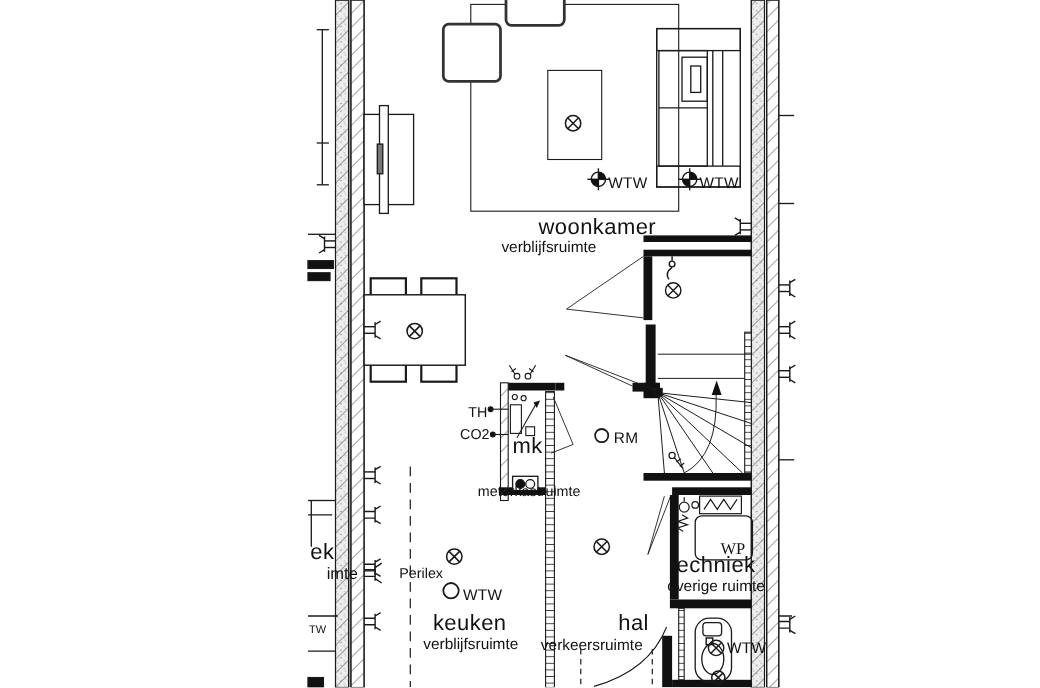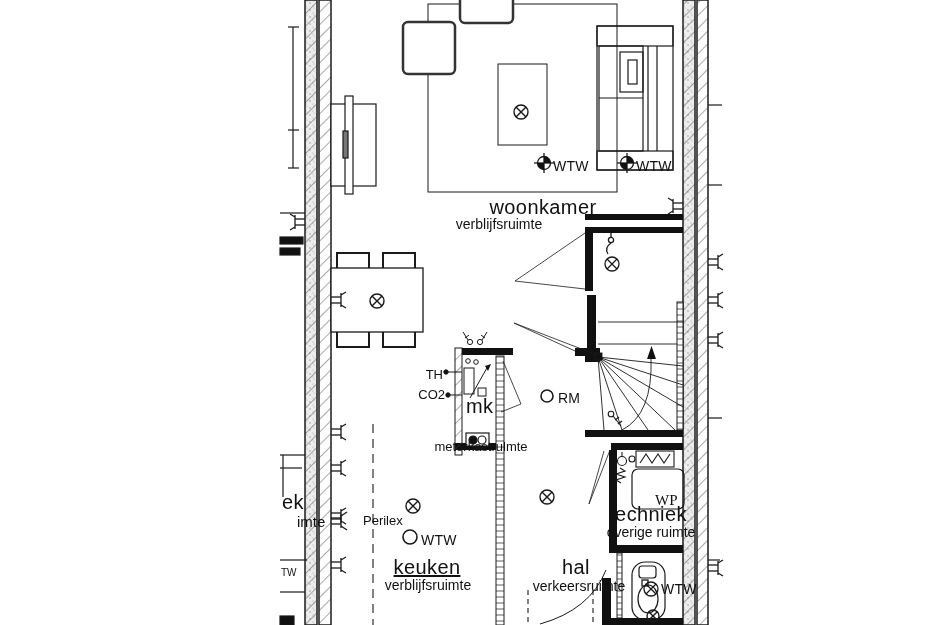--- a/index.html
+++ b/index.html
@@ -385,25 +385,25 @@
   <g stroke="#1a1a1a" stroke-width="1.2" fill="none">
     <rect x="632" y="562" width="33" height="58" rx="13"></rect>
     <ellipse cx="648" cy="599" rx="10" ry="14"></ellipse>
     <rect x="639" y="566" width="17" height="12" rx="3"></rect>
   </g>
 </svg>
 
 <div class="lbl big c" style="left:516px;top:197px;margin-left:27px;">woonkamer</div>
 <div class="lbl mid c" style="left:499px;top:217px;">verblijfsruimte</div>
 
-<div class="lbl big c" style="left:427px;top:557px;text-decoration:underline;">keuken</div>
+<div class="lbl big c" style="left:427px;top:557px;">keuken</div>
 <div class="lbl mid c" style="left:428px;top:578px;">verblijfsruimte</div>
 
 <div class="lbl big c" style="left:576px;top:557px;">hal</div>
-<div class="lbl mid c" style="left:579px;top:579px;text-align:right;">verkeersruimte</div>
+<div class="lbl mid c" style="left:538px;top:579px;text-align:right;">verkeersruimte</div>
 
 <div class="lbl big c" style="left:648px;top:504px;text-align:center;">techniek</div>
 <div class="lbl mid c" style="left:651px;top:525px;">overige ruimte</div>
 
 <div class="lbl big" style="left:466px;top:396px;">mk</div>
 <div class="lbl s13 c" style="left:481px;top:440px;">meterkastruimte</div>
 
 <div class="lbl s15" style="left:655px;top:493px;font-family:Liberation Serif, serif;">WP</div>
 
 <div class="lbl s13 r" style="left:410px;top:368px;width:33px;">TH</div>

